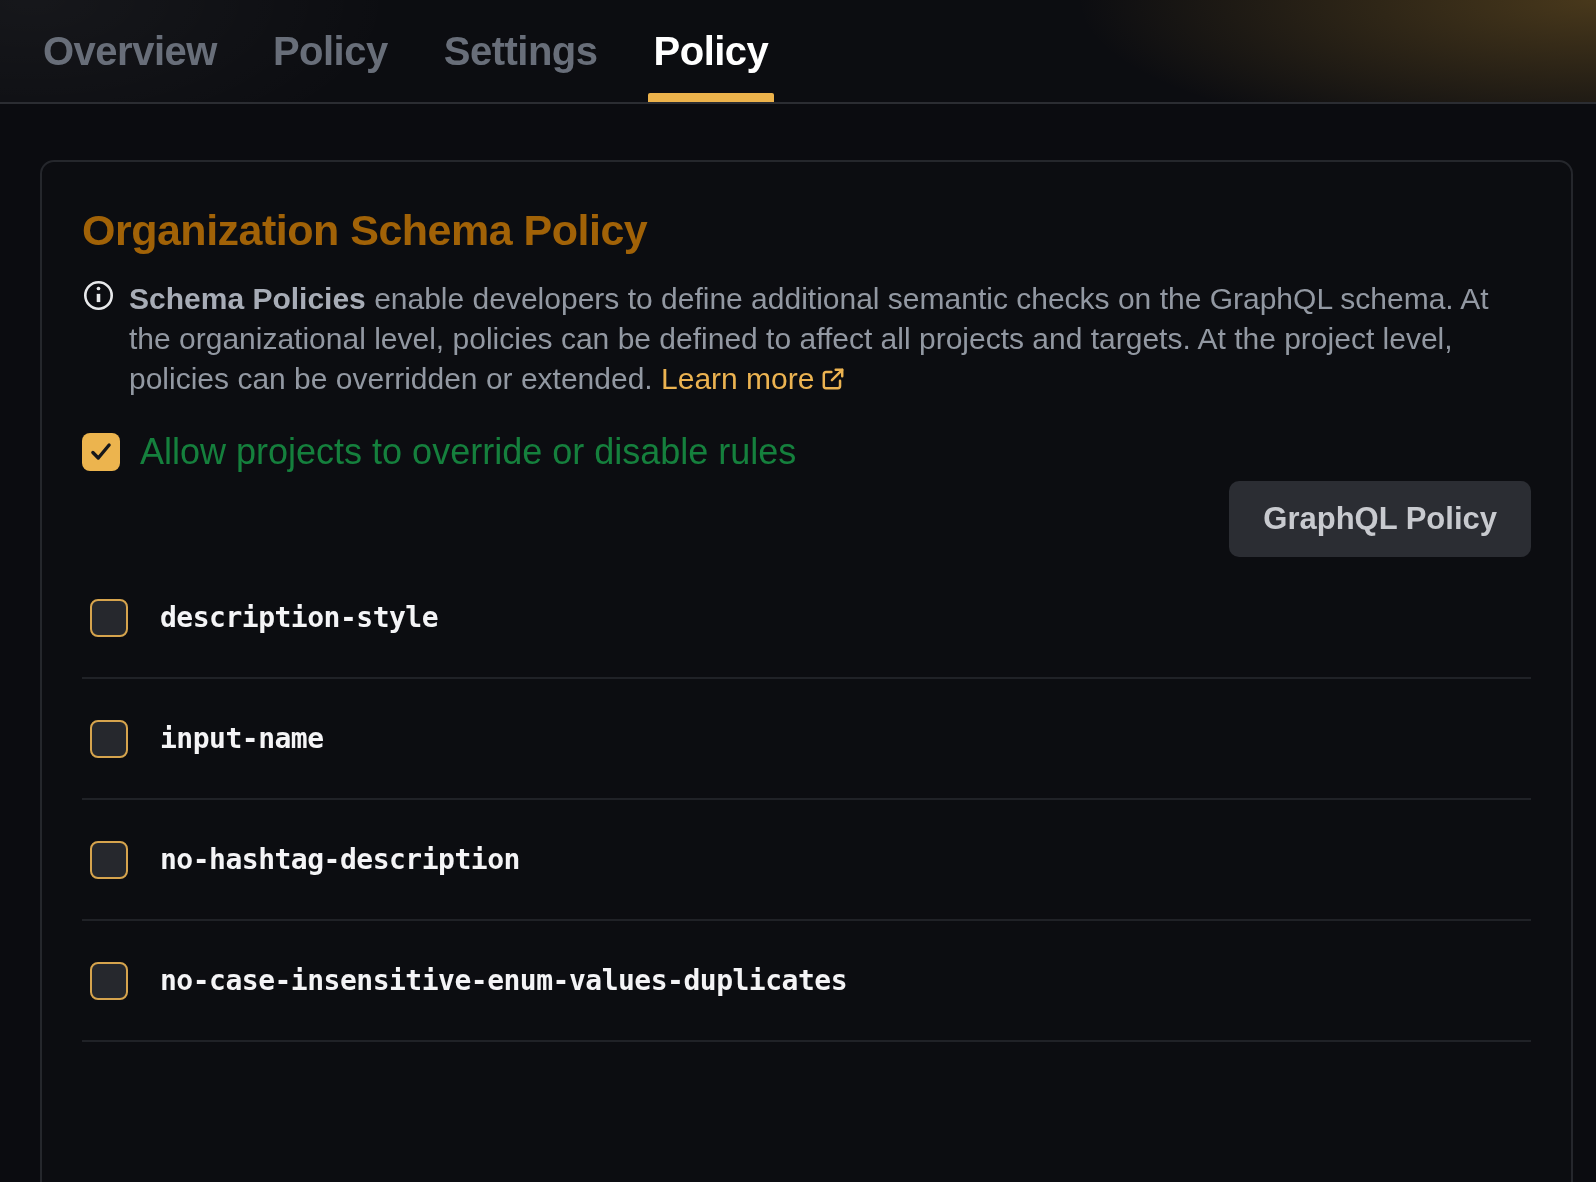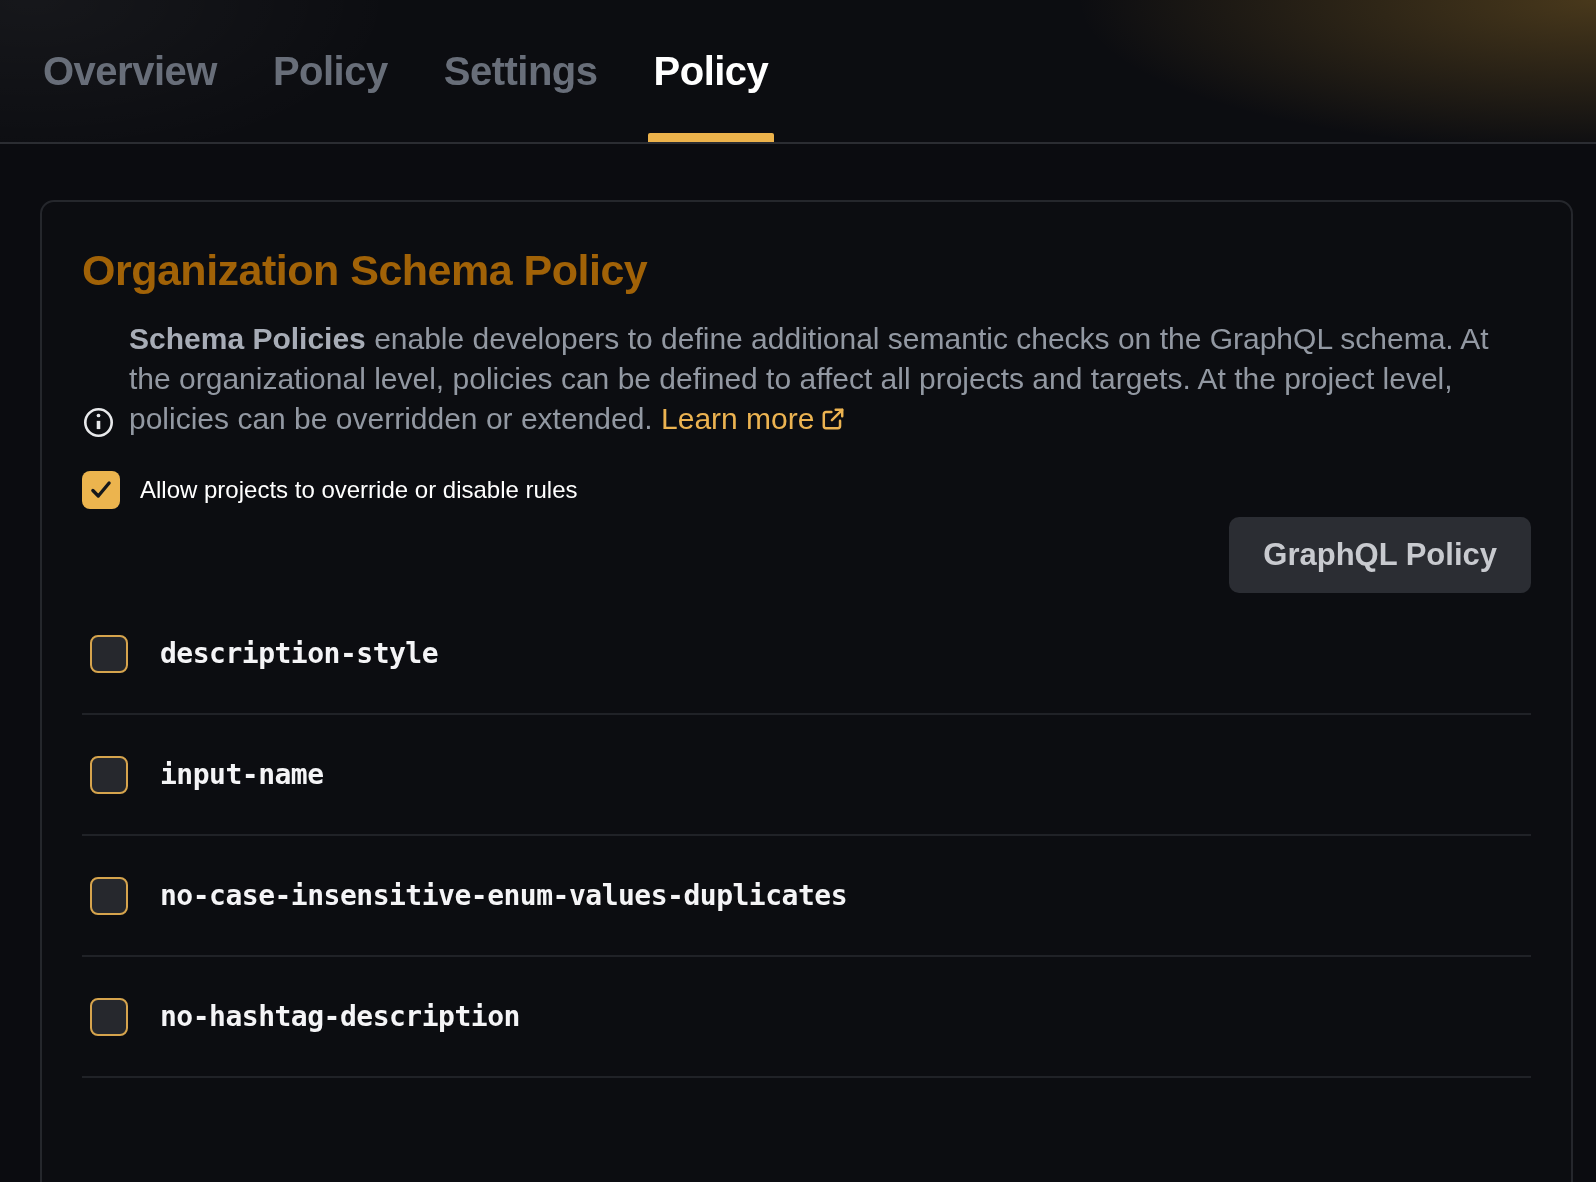--- a/index.html
+++ b/index.html
@@ -7,21 +7,21 @@
     width: 1596px; height: 1182px;
     overflow: hidden;
     background: #0b0c10;
     font-family: "Liberation Sans", sans-serif;
     -webkit-font-smoothing: antialiased;
   }
 
   
   .tabbar {
     position: relative;
-    height: 144px;
+    height: 104px;
     border-bottom: 2px solid #2b2d32;
     background:
       radial-gradient(720px 210px at 100% 0%, rgba(212,156,51,0.30), rgba(212,156,51,0.0) 72%),
       radial-gradient(520px 240px at 2% 0%, rgba(255,255,255,0.045), rgba(255,255,255,0) 70%),
       #0c0d11;
   }
   .tabbar nav {
     display: flex;
     align-items: center;
     gap: 56px;
@@ -60,21 +60,21 @@
   .card h1 {
     color: #a16207;
     font-size: 43px;
     font-weight: bold;
     letter-spacing: -0.5px;
   }
 
   
   .info-row {
     display: flex;
-    align-items: flex-end;
+    align-items: flex-start;
     gap: 14px;
     margin-top: 24px;
   }
   .info-icon {
     flex: 0 0 auto;
     width: 33px; height: 33px;
     color: #e8e9eb;
   }
   .info-icon svg { width: 33px; height: 33px; display: block; }
   .info-text {
@@ -116,22 +116,22 @@
   }
 
   .allow-row {
     display: flex;
     align-items: center;
     gap: 20px;
     margin-top: 32px;
     cursor: pointer;
   }
   .allow-row .allow-label {
-    font-size: 24px;
-    color: #ffffff;
+    font-size: 36px;
+    color: #15803d;
   }
 
   
   .btn-row { display: flex; justify-content: flex-end; margin-top: 8px; }
   .update-btn {
     height: 76px;
     padding: 0 34px;
     border: none;
     border-radius: 10px;
     background: #2b2d33;
@@ -218,22 +218,22 @@
       <li class="rule-row">
         <span class="checkbox unchecked"></span>
         <code class="rule-name">description-style</code>
       </li>
       <li class="rule-row">
         <span class="checkbox unchecked"></span>
         <code class="rule-name">input-name</code>
       </li>
       <li class="rule-row">
         <span class="checkbox unchecked"></span>
+        <code class="rule-name">no-hashtag-description</code>
+      </li>
+      <li class="rule-row">
+        <span class="checkbox unchecked"></span>
         <code class="rule-name">no-case-insensitive-enum-values-duplicates</code>
-      </li>
-      <li class="rule-row">
-        <span class="checkbox unchecked"></span>
-        <code class="rule-name">no-hashtag-description</code>
       </li>
     </ul>
 
   </section>
 </main>
 
 </body></html>

